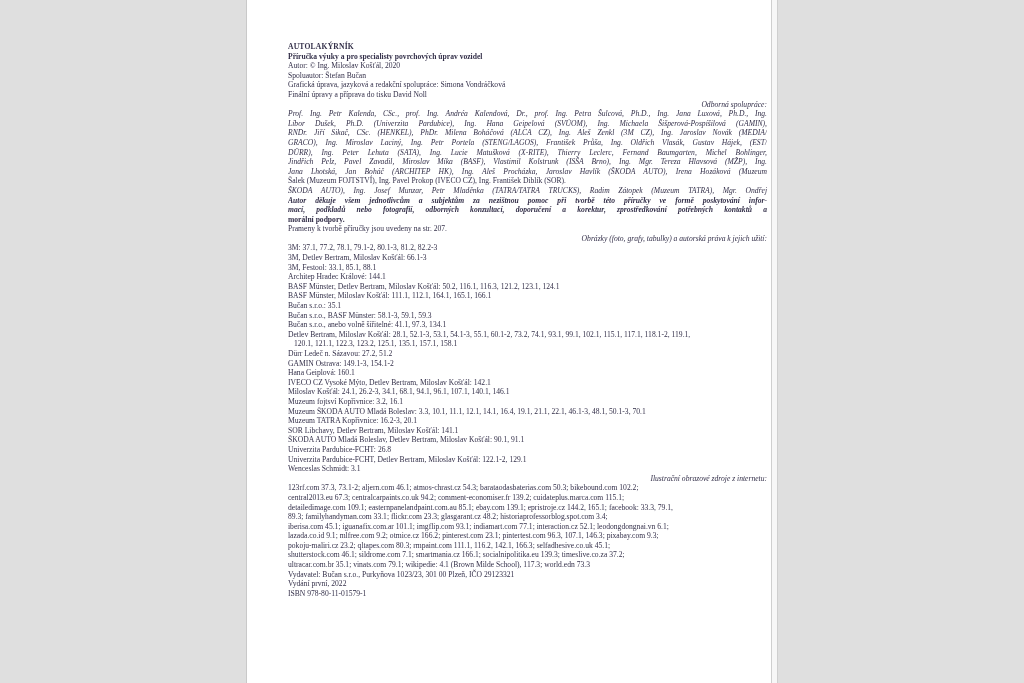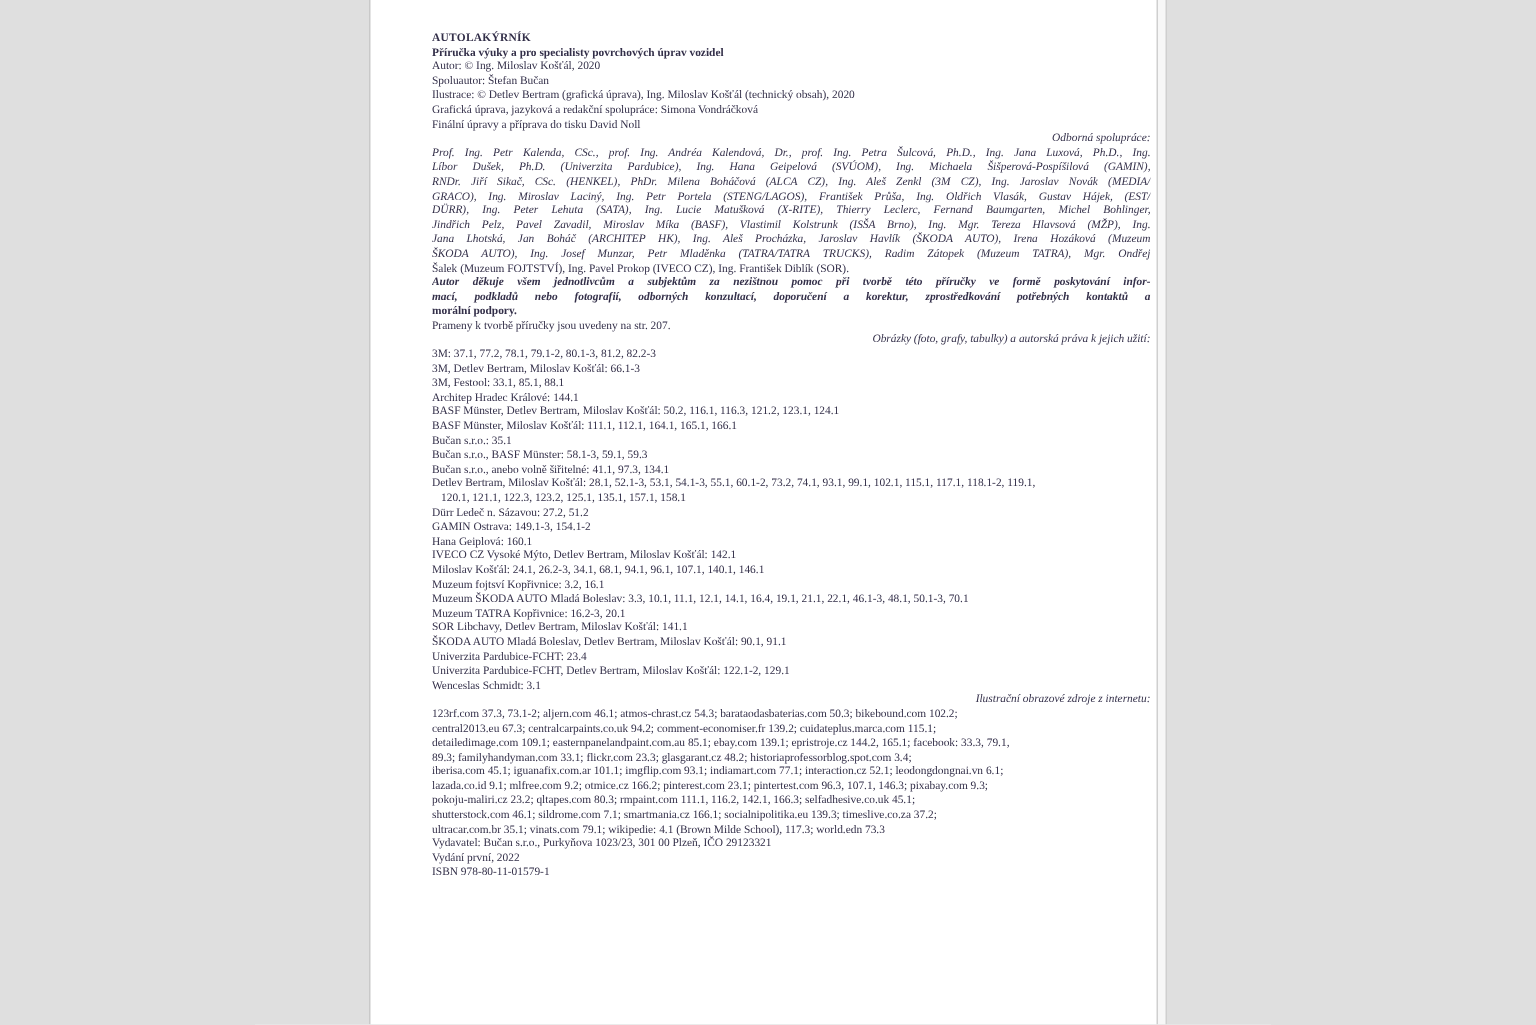--- a/index.html
+++ b/index.html
@@ -32,21 +32,21 @@
     left: 772px;
     top: 0;
     width: 5px;
     height: 683px;
     background: #f7f7f7;
     border-right: 1px solid #cfcfcf;
   }
   .content {
     position: absolute;
     left: 41px;
-    top: 20px;
+    top: 42px;
     width: 479px;
     color: #332f49;
     font-size: 7.6px;
     line-height: 9.6px;
   }
   .section + .section { margin-top: 0; }
   .line {
     height: 9.6px;
     white-space: nowrap;
   }
@@ -68,35 +68,34 @@
 <div class="viewer">
   <div class="paper">
     <div class="content">
         <div class="section">
           <div class="line bold title">AUTOLAKÝRNÍK</div>
           <div class="line bold">Příručka výuky a pro specialisty povrchových úprav vozidel</div>
         </div>
         <div class="section">
           <div class="line">Autor: © Ing. Miloslav Košťál, 2020</div>
           <div class="line">Spoluautor: Štefan Bučan</div>
-          <div class="line">Ilustrace: © Detlev Bertram (grafická úprava), Ing. Miloslav Košťál (technický obsah), 2020</div>
           <div class="line">Grafická úprava, jazyková a redakční spolupráce: Simona Vondráčková</div>
           <div class="line">Finální úpravy a příprava do tisku David Noll</div>
         </div>
         <div class="section">
           <div class="line italic">Odborná spolupráce:</div>
           <div class="line just">Prof. Ing. Petr Kalenda, CSc., prof. Ing. Andréa Kalendová, Dr., prof. Ing. Petra Šulcová, Ph.D., Ing. Jana Luxová, Ph.D., Ing.</div>
           <div class="line just">Líbor Dušek, Ph.D. (Univerzita Pardubice), Ing. Hana Geipelová (SVÚOM), Ing. Michaela Šišperová-Pospíšilová (GAMIN),</div>
           <div class="line just">RNDr. Jiří Sikač, CSc. (HENKEL), PhDr. Milena Boháčová (ALCA CZ), Ing. Aleš Zenkl (3M CZ), Ing. Jaroslav Novák (MEDIA/</div>
           <div class="line just">GRACO), Ing. Miroslav Laciný, Ing. Petr Portela (STENG/LAGOS), František Průša, Ing. Oldřich Vlasák, Gustav Hájek, (EST/</div>
           <div class="line just">DÜRR), Ing. Peter Lehuta (SATA), Ing. Lucie Matušková (X-RITE), Thierry Leclerc, Fernand Baumgarten, Michel Bohlinger,</div>
           <div class="line just">Jindřich Pelz, Pavel Zavadil, Miroslav Míka (BASF), Vlastimil Kolstrunk (ISŠA Brno), Ing. Mgr. Tereza Hlavsová (MŽP), Ing.</div>
           <div class="line just">Jana Lhotská, Jan Boháč (ARCHITEP HK), Ing. Aleš Procházka, Jaroslav Havlík (ŠKODA AUTO), Irena Hozáková (Muzeum</div>
+          <div class="line">Šalek (Muzeum FOJTSTVÍ), Ing. Pavel Prokop (IVECO CZ), Ing. František Diblík (SOR).</div>
           <div class="line just">ŠKODA AUTO), Ing. Josef Munzar, Petr Mladěnka (TATRA/TATRA TRUCKS), Radim Zátopek (Muzeum TATRA), Mgr. Ondřej</div>
-          <div class="line">Šalek (Muzeum FOJTSTVÍ), Ing. Pavel Prokop (IVECO CZ), Ing. František Diblík (SOR).</div>
           <div class="line bold just">Autor děkuje všem jednotlivcům a subjektům za nezištnou pomoc při tvorbě této příručky ve formě poskytování infor-</div>
           <div class="line bold just">mací, podkladů nebo fotografií, odborných konzultací, doporučení a korektur, zprostředkování potřebných kontaktů a</div>
           <div class="line bold">morální podpory.</div>
           <div class="line">Prameny k tvorbě příručky jsou uvedeny na str. 207.</div>
         </div>
         <div class="section">
           <div class="line italic">Obrázky (foto, grafy, tabulky) a autorská práva k jejich užití:</div>
           <div class="line">3M: 37.1, 77.2, 78.1, 79.1-2, 80.1-3, 81.2, 82.2-3</div>
           <div class="line">3M, Detlev Bertram, Miloslav Košťál: 66.1-3</div>
           <div class="line">3M, Festool: 33.1, 85.1, 88.1</div>
@@ -111,21 +110,21 @@
           <div class="line">Dürr Ledeč n. Sázavou:  27.2, 51.2</div>
           <div class="line">GAMIN Ostrava: 149.1-3, 154.1-2</div>
           <div class="line">Hana Geiplová: 160.1</div>
           <div class="line">IVECO CZ Vysoké Mýto, Detlev Bertram, Miloslav Košťál: 142.1</div>
           <div class="line">Miloslav Košťál: 24.1, 26.2-3, 34.1, 68.1, 94.1, 96.1, 107.1, 140.1, 146.1</div>
           <div class="line">Muzeum fojtsví Kopřivnice: 3.2, 16.1</div>
           <div class="line">Muzeum ŠKODA AUTO Mladá Boleslav: 3.3, 10.1, 11.1, 12.1, 14.1, 16.4, 19.1, 21.1, 22.1, 46.1-3, 48.1, 50.1-3, 70.1</div>
           <div class="line">Muzeum TATRA Kopřivnice: 16.2-3, 20.1</div>
           <div class="line">SOR Libchavy, Detlev Bertram, Miloslav Košťál: 141.1</div>
           <div class="line">ŠKODA AUTO Mladá Boleslav, Detlev Bertram, Miloslav Košťál: 90.1, 91.1</div>
-          <div class="line">Univerzita Pardubice-FCHT: 23.4</div>
+          <div class="line">Univerzita Pardubice-FCHT: 26.8</div>
           <div class="line">Univerzita Pardubice-FCHT, Detlev Bertram, Miloslav Košťál: 122.1-2, 129.1</div>
           <div class="line">Wenceslas Schmidt: 3.1</div>
         </div>
         <div class="section">
           <div class="line italic">Ilustrační obrazové zdroje z internetu:</div>
           <div class="line">123rf.com 37.3, 73.1-2; aljern.com 46.1; atmos-chrast.cz 54.3; barataodasbaterias.com 50.3; bikebound.com 102.2;</div>
           <div class="line">central2013.eu 67.3; centralcarpaints.co.uk 94.2; comment-economiser.fr 139.2; cuidateplus.marca.com 115.1;</div>
           <div class="line">detailedimage.com 109.1; easternpanelandpaint.com.au 85.1; ebay.com 139.1; epristroje.cz 144.2, 165.1; facebook: 33.3, 79.1,</div>
           <div class="line">89.3; familyhandyman.com 33.1; flickr.com 23.3; glasgarant.cz 48.2; historiaprofessorblog.spot.com 3.4;</div>
           <div class="line">iberisa.com 45.1; iguanafix.com.ar 101.1; imgflip.com 93.1; indiamart.com 77.1; interaction.cz 52.1; leodongdongnai.vn 6.1;</div>

